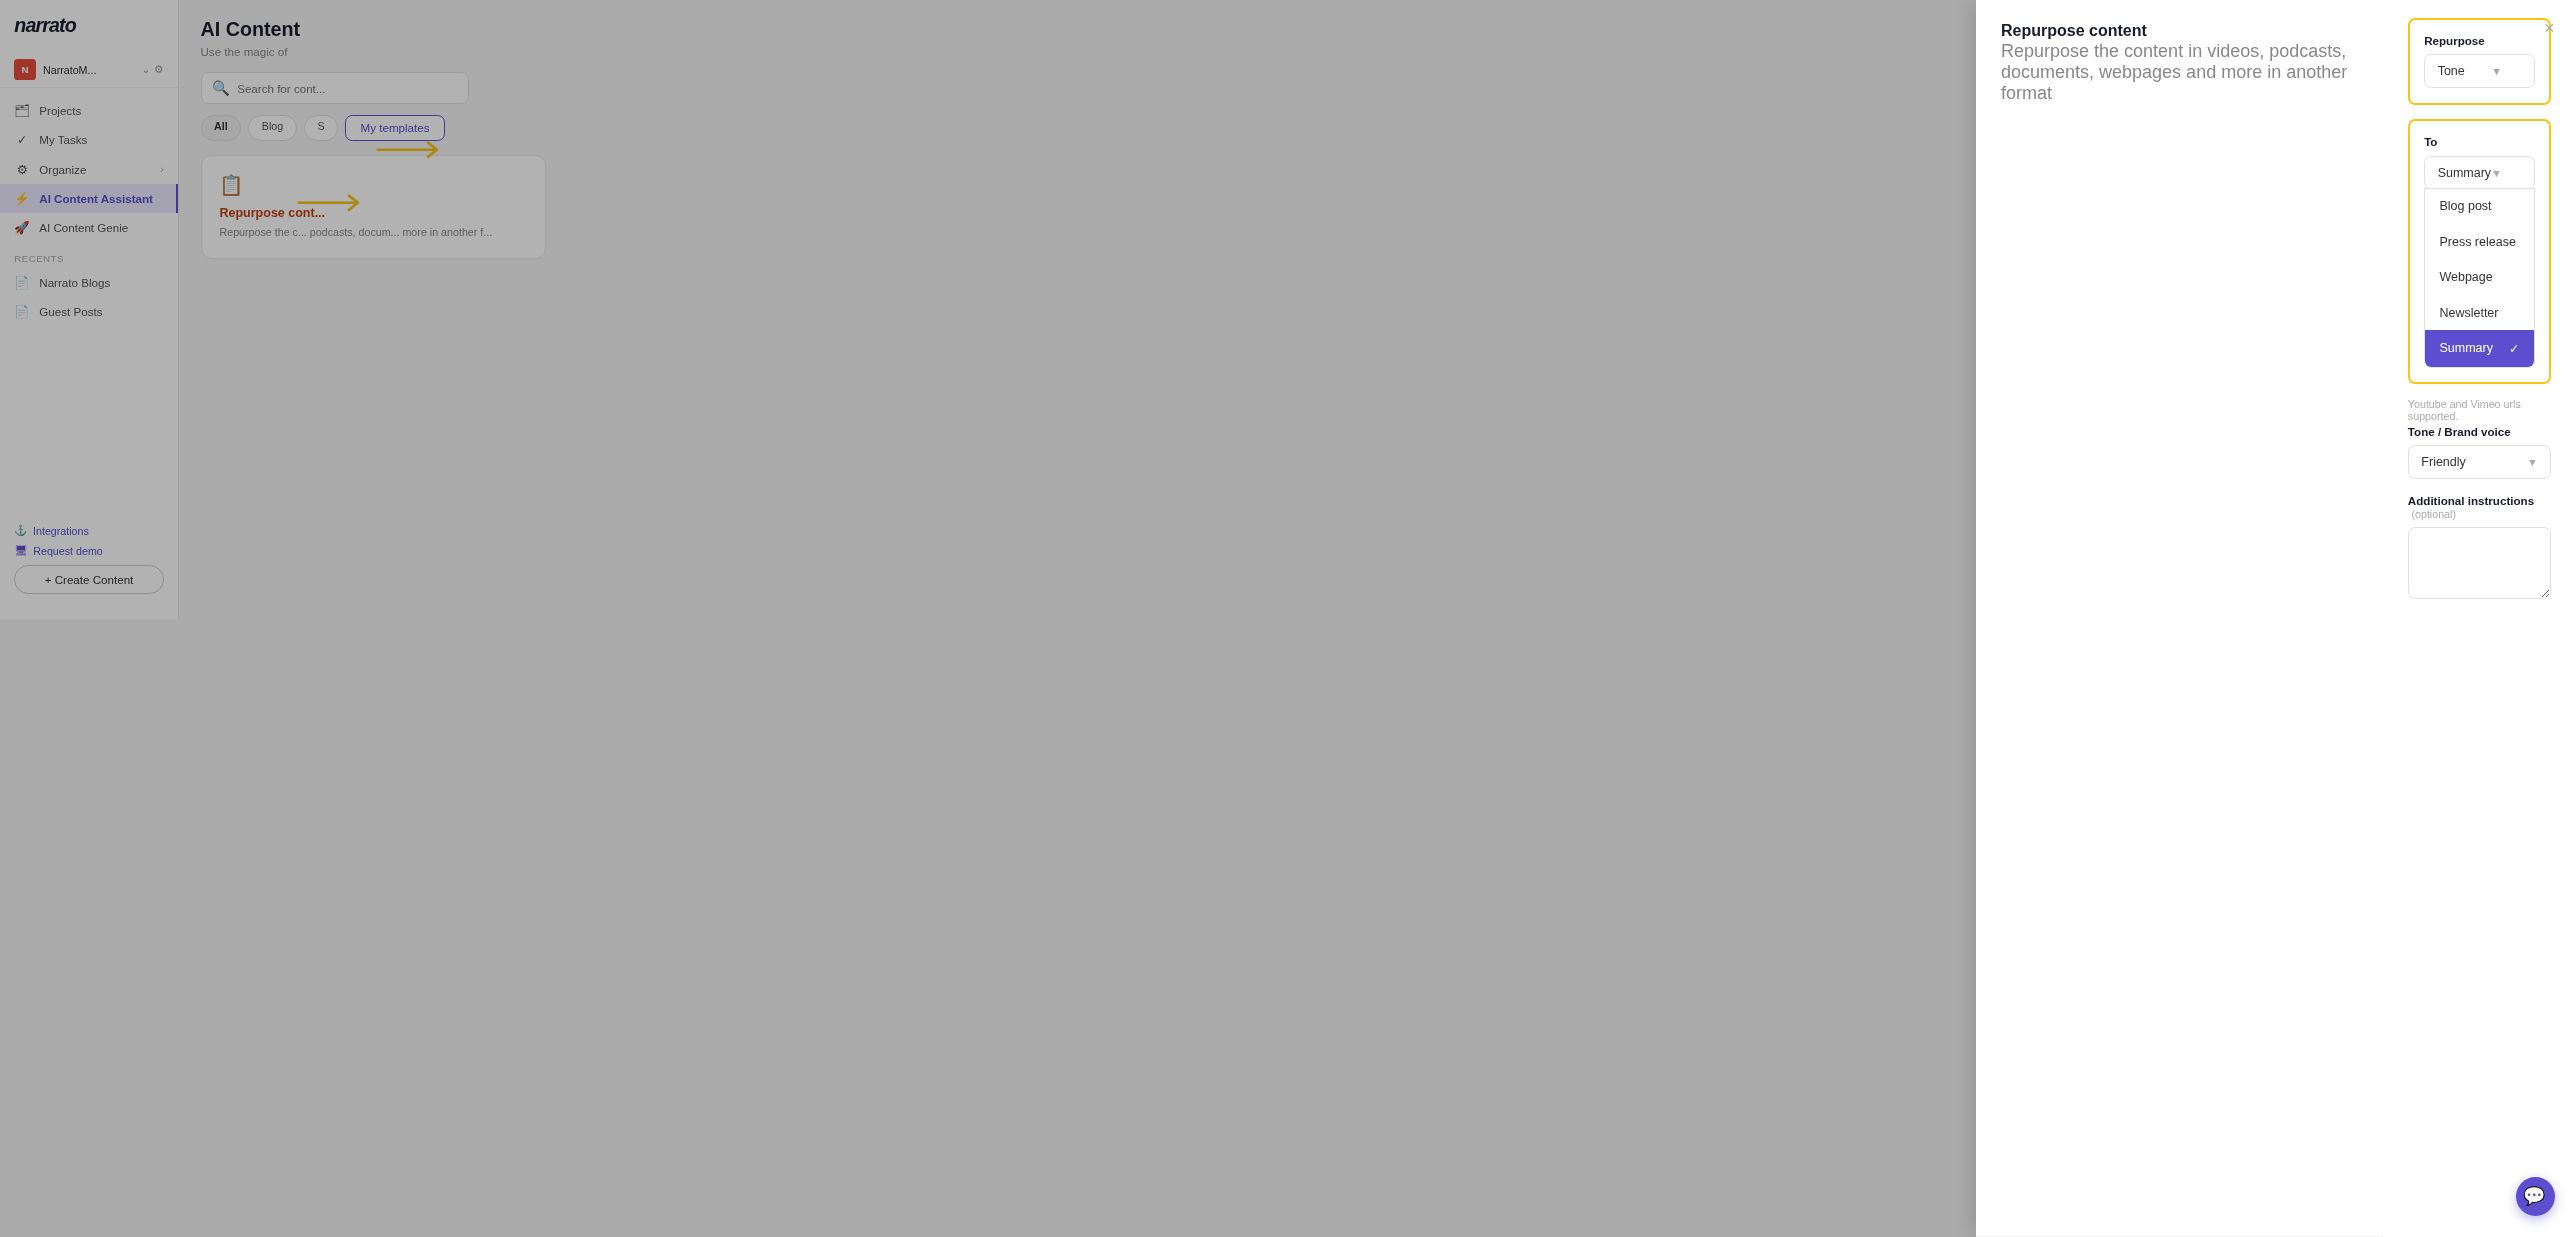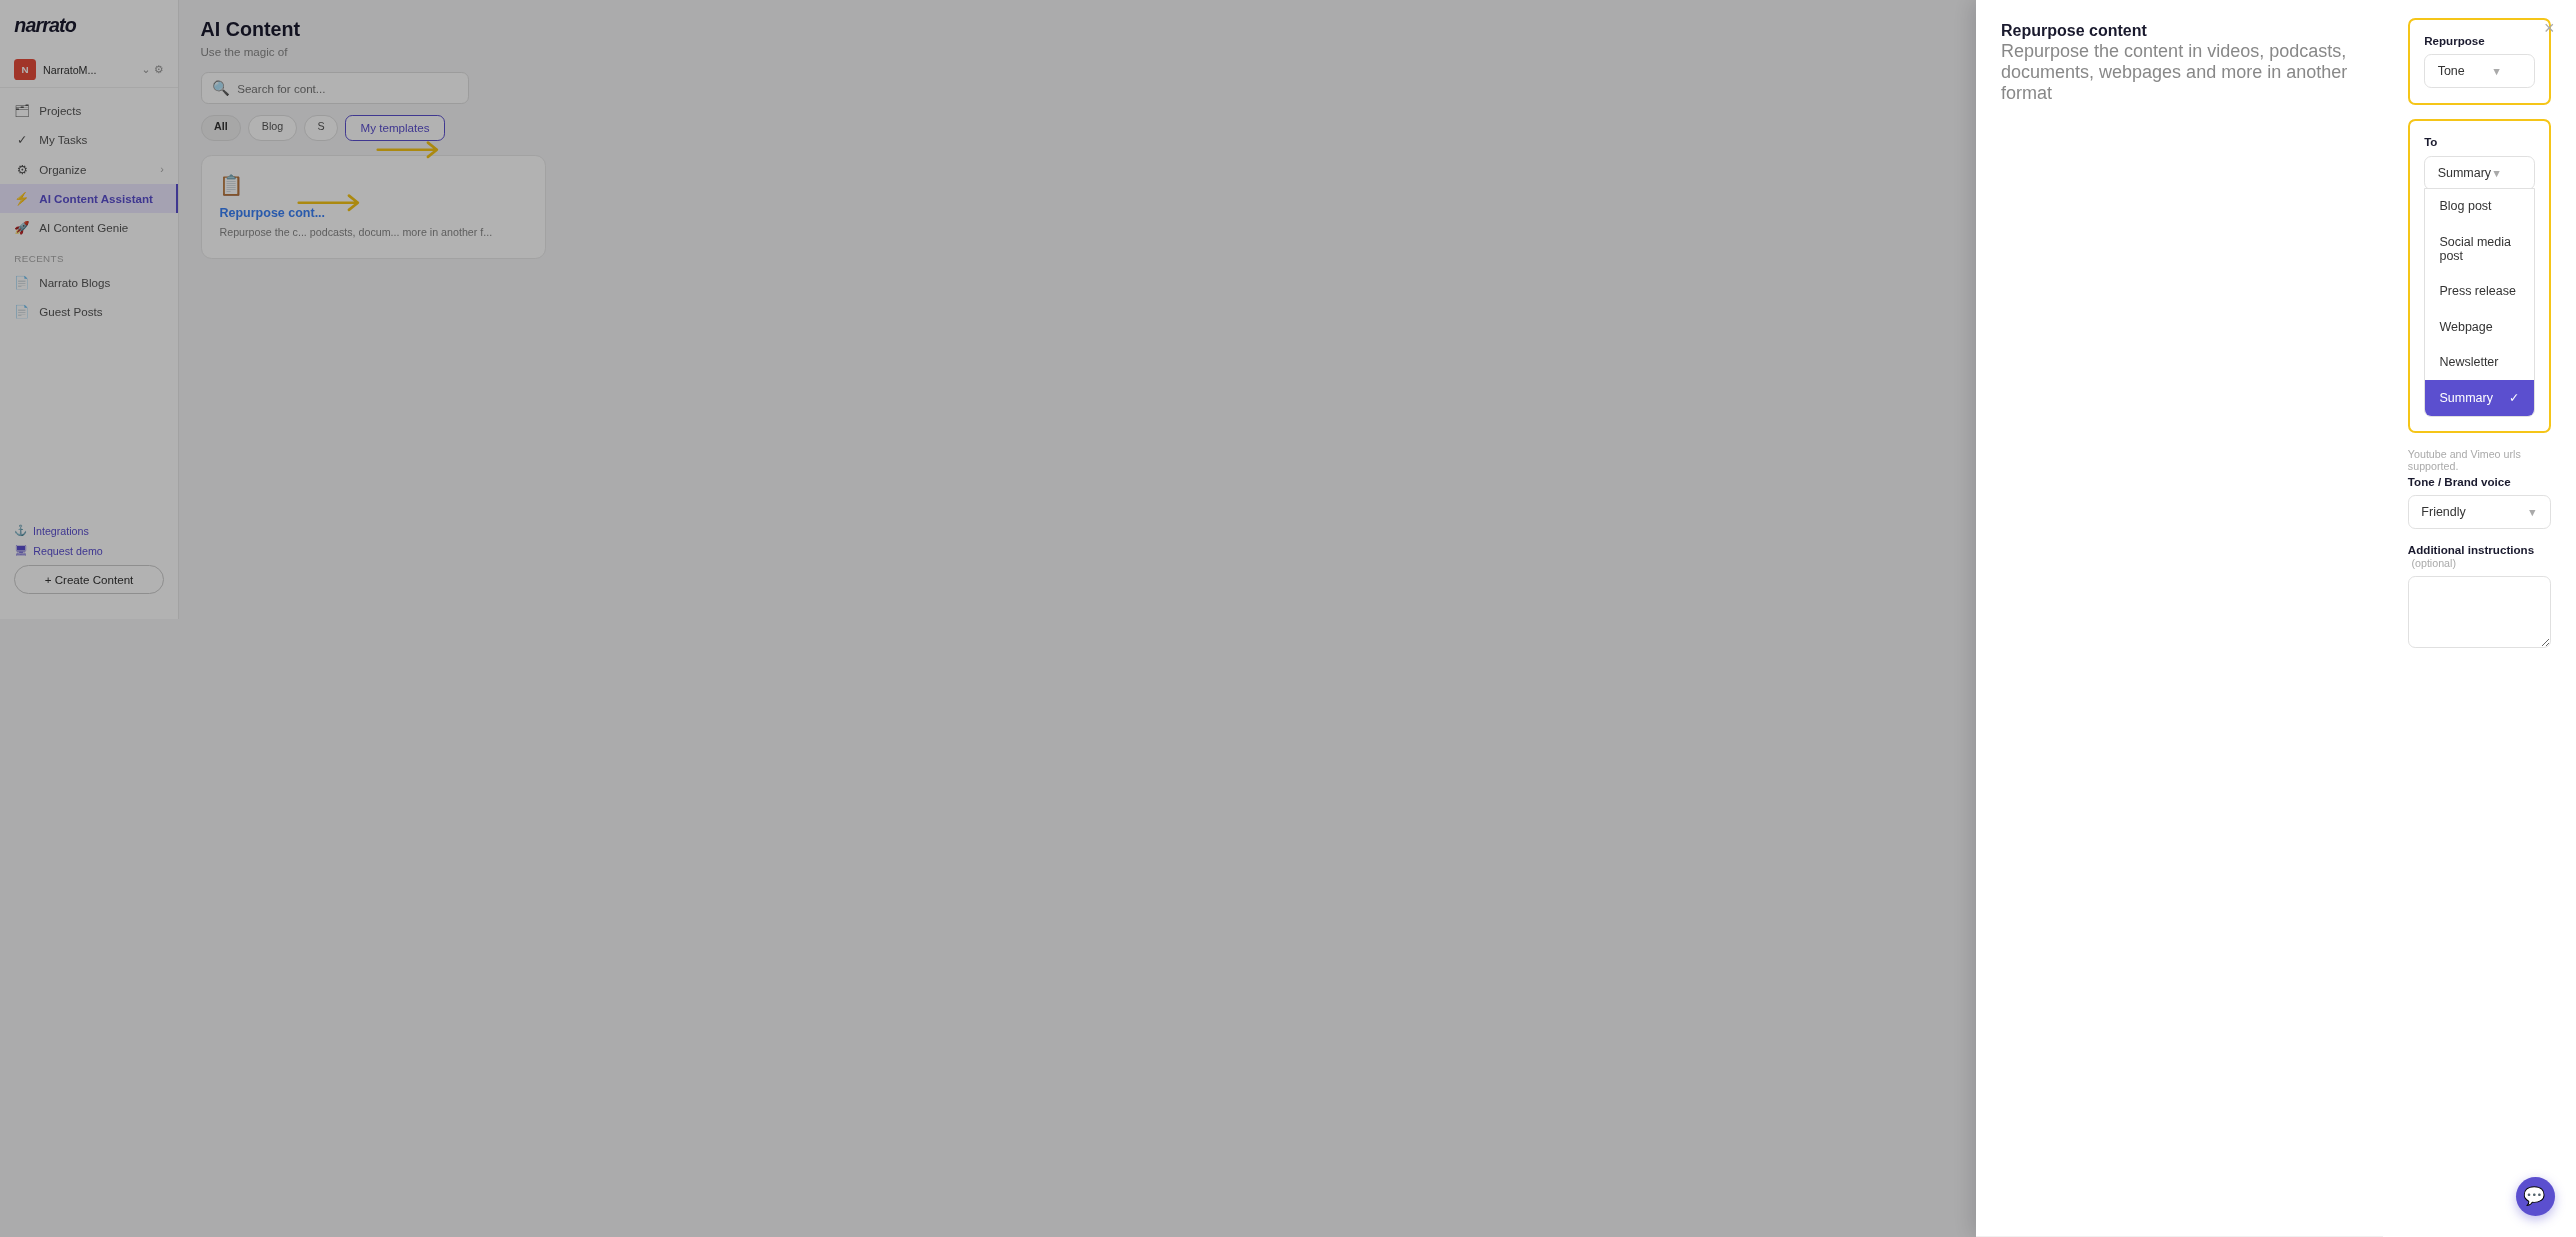--- a/index.html
+++ b/index.html
@@ -87,21 +87,21 @@
       padding: 5.4px 14.3px; border-radius: 7.2px; border: 1.3px solid #5b4fcf;
       background: #fff; color: #5b4fcf; font-size: 11.6px; cursor: pointer; font-weight: 500;
     }
 
     .card-grid { display: grid; grid-template-columns: repeat(3, 1fr); gap: 14.3px; }
     .card {
       background: #fff; border-radius: 10.7px; padding: 18px;
       border: 0.9px solid #e8e8e8;
     }
     .card-icon { font-size: 19.7px; margin-bottom: 9px; color: #5b4fcf; }
-    .card-title { font-size: 12.5px; font-weight: 600; color: #3b82f6; margin-bottom: 5.4px; }
+    .card-title { font-size: 12.5px; font-weight: 600; color: #c2410c; margin-bottom: 5.4px; }
     .card-desc { font-size: 10.7px; color: #888; line-height: 1.4; }
 
     
     .overlay {
       position: fixed; top: 0; left: 0; right: 0; bottom: 0;
       background: rgba(0,0,0,0.3);
       z-index: 100;
       display: flex; align-items: flex-start; justify-content: flex-end;
     }
 
@@ -316,23 +316,20 @@
         <div class="select-wrapper">
           <div class="select-display">
             <span>Summary</span>
             <span class="select-arrow">▼</span>
           </div>
           <div class="dropdown-list">
             <div class="dropdown-item">
               <span>Blog post</span>
             </div>
             <div class="dropdown-item">
-              <span>Social media post</span>
-            </div>
-            <div class="dropdown-item">
               <span>Press release</span>
             </div>
             <div class="dropdown-item">
               <span>Webpage</span>
             </div>
             <div class="dropdown-item">
               <span>Newsletter</span>
             </div>
             <div class="dropdown-item selected">
               <span>Summary</span>

